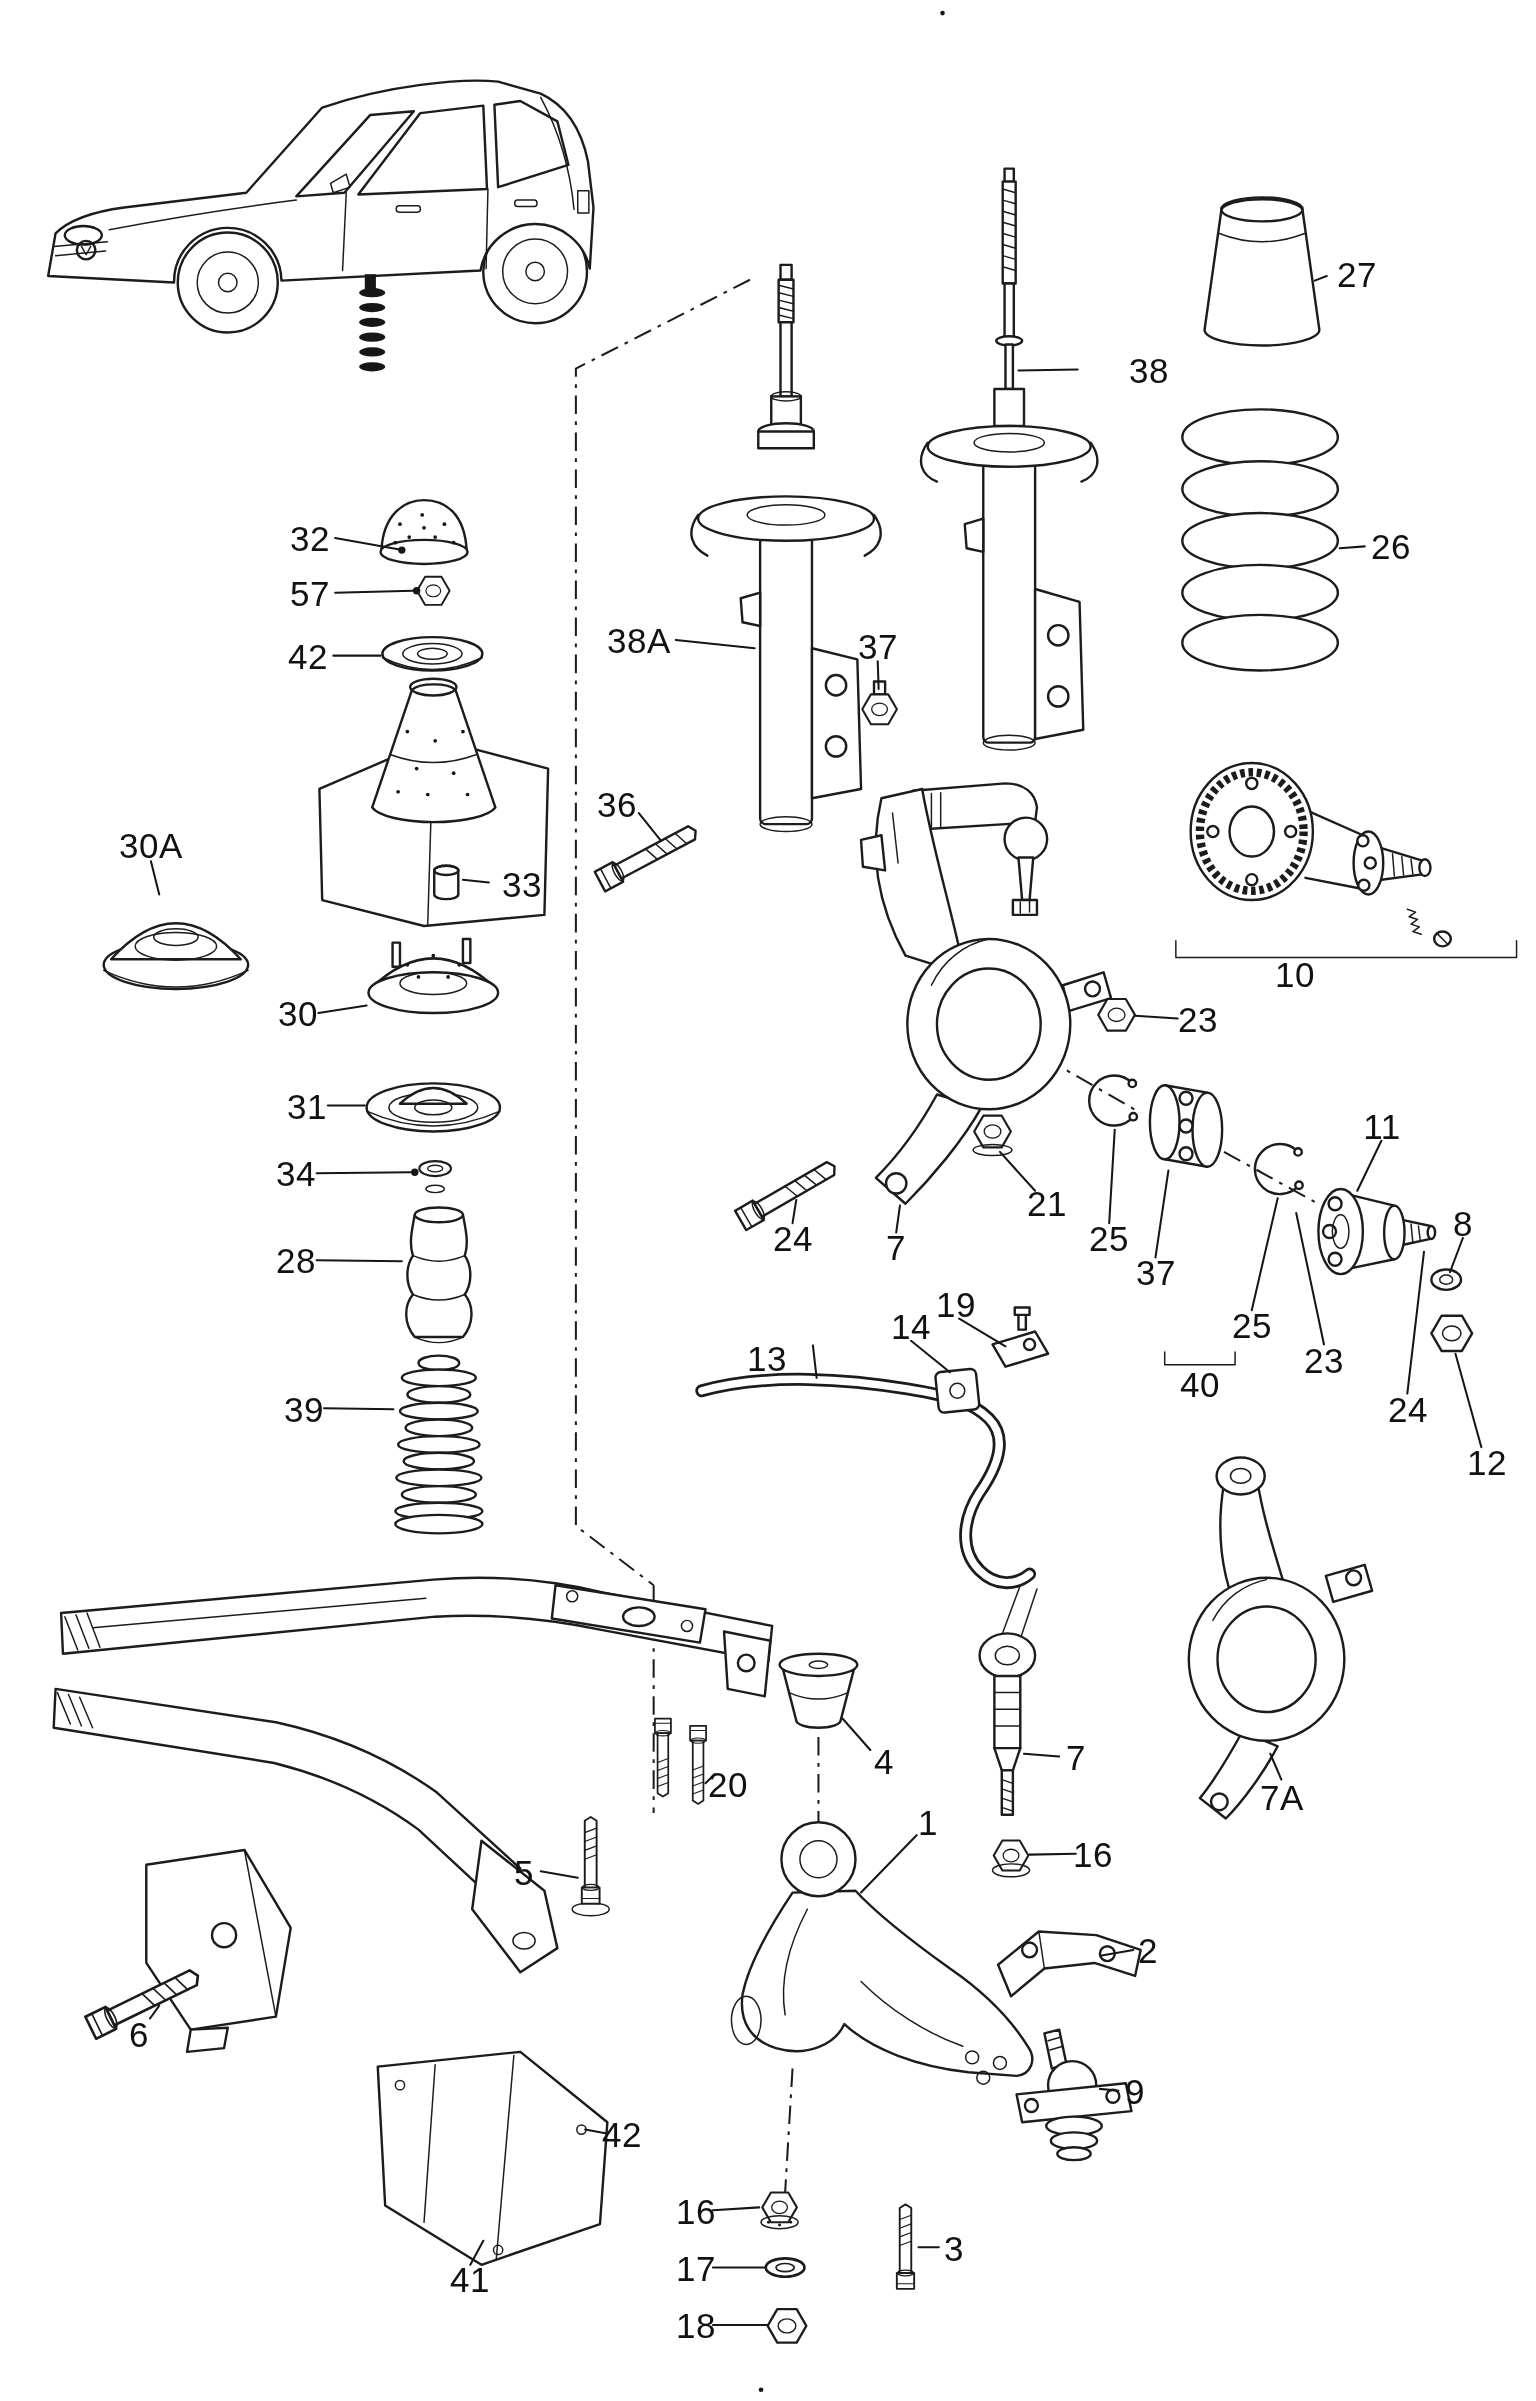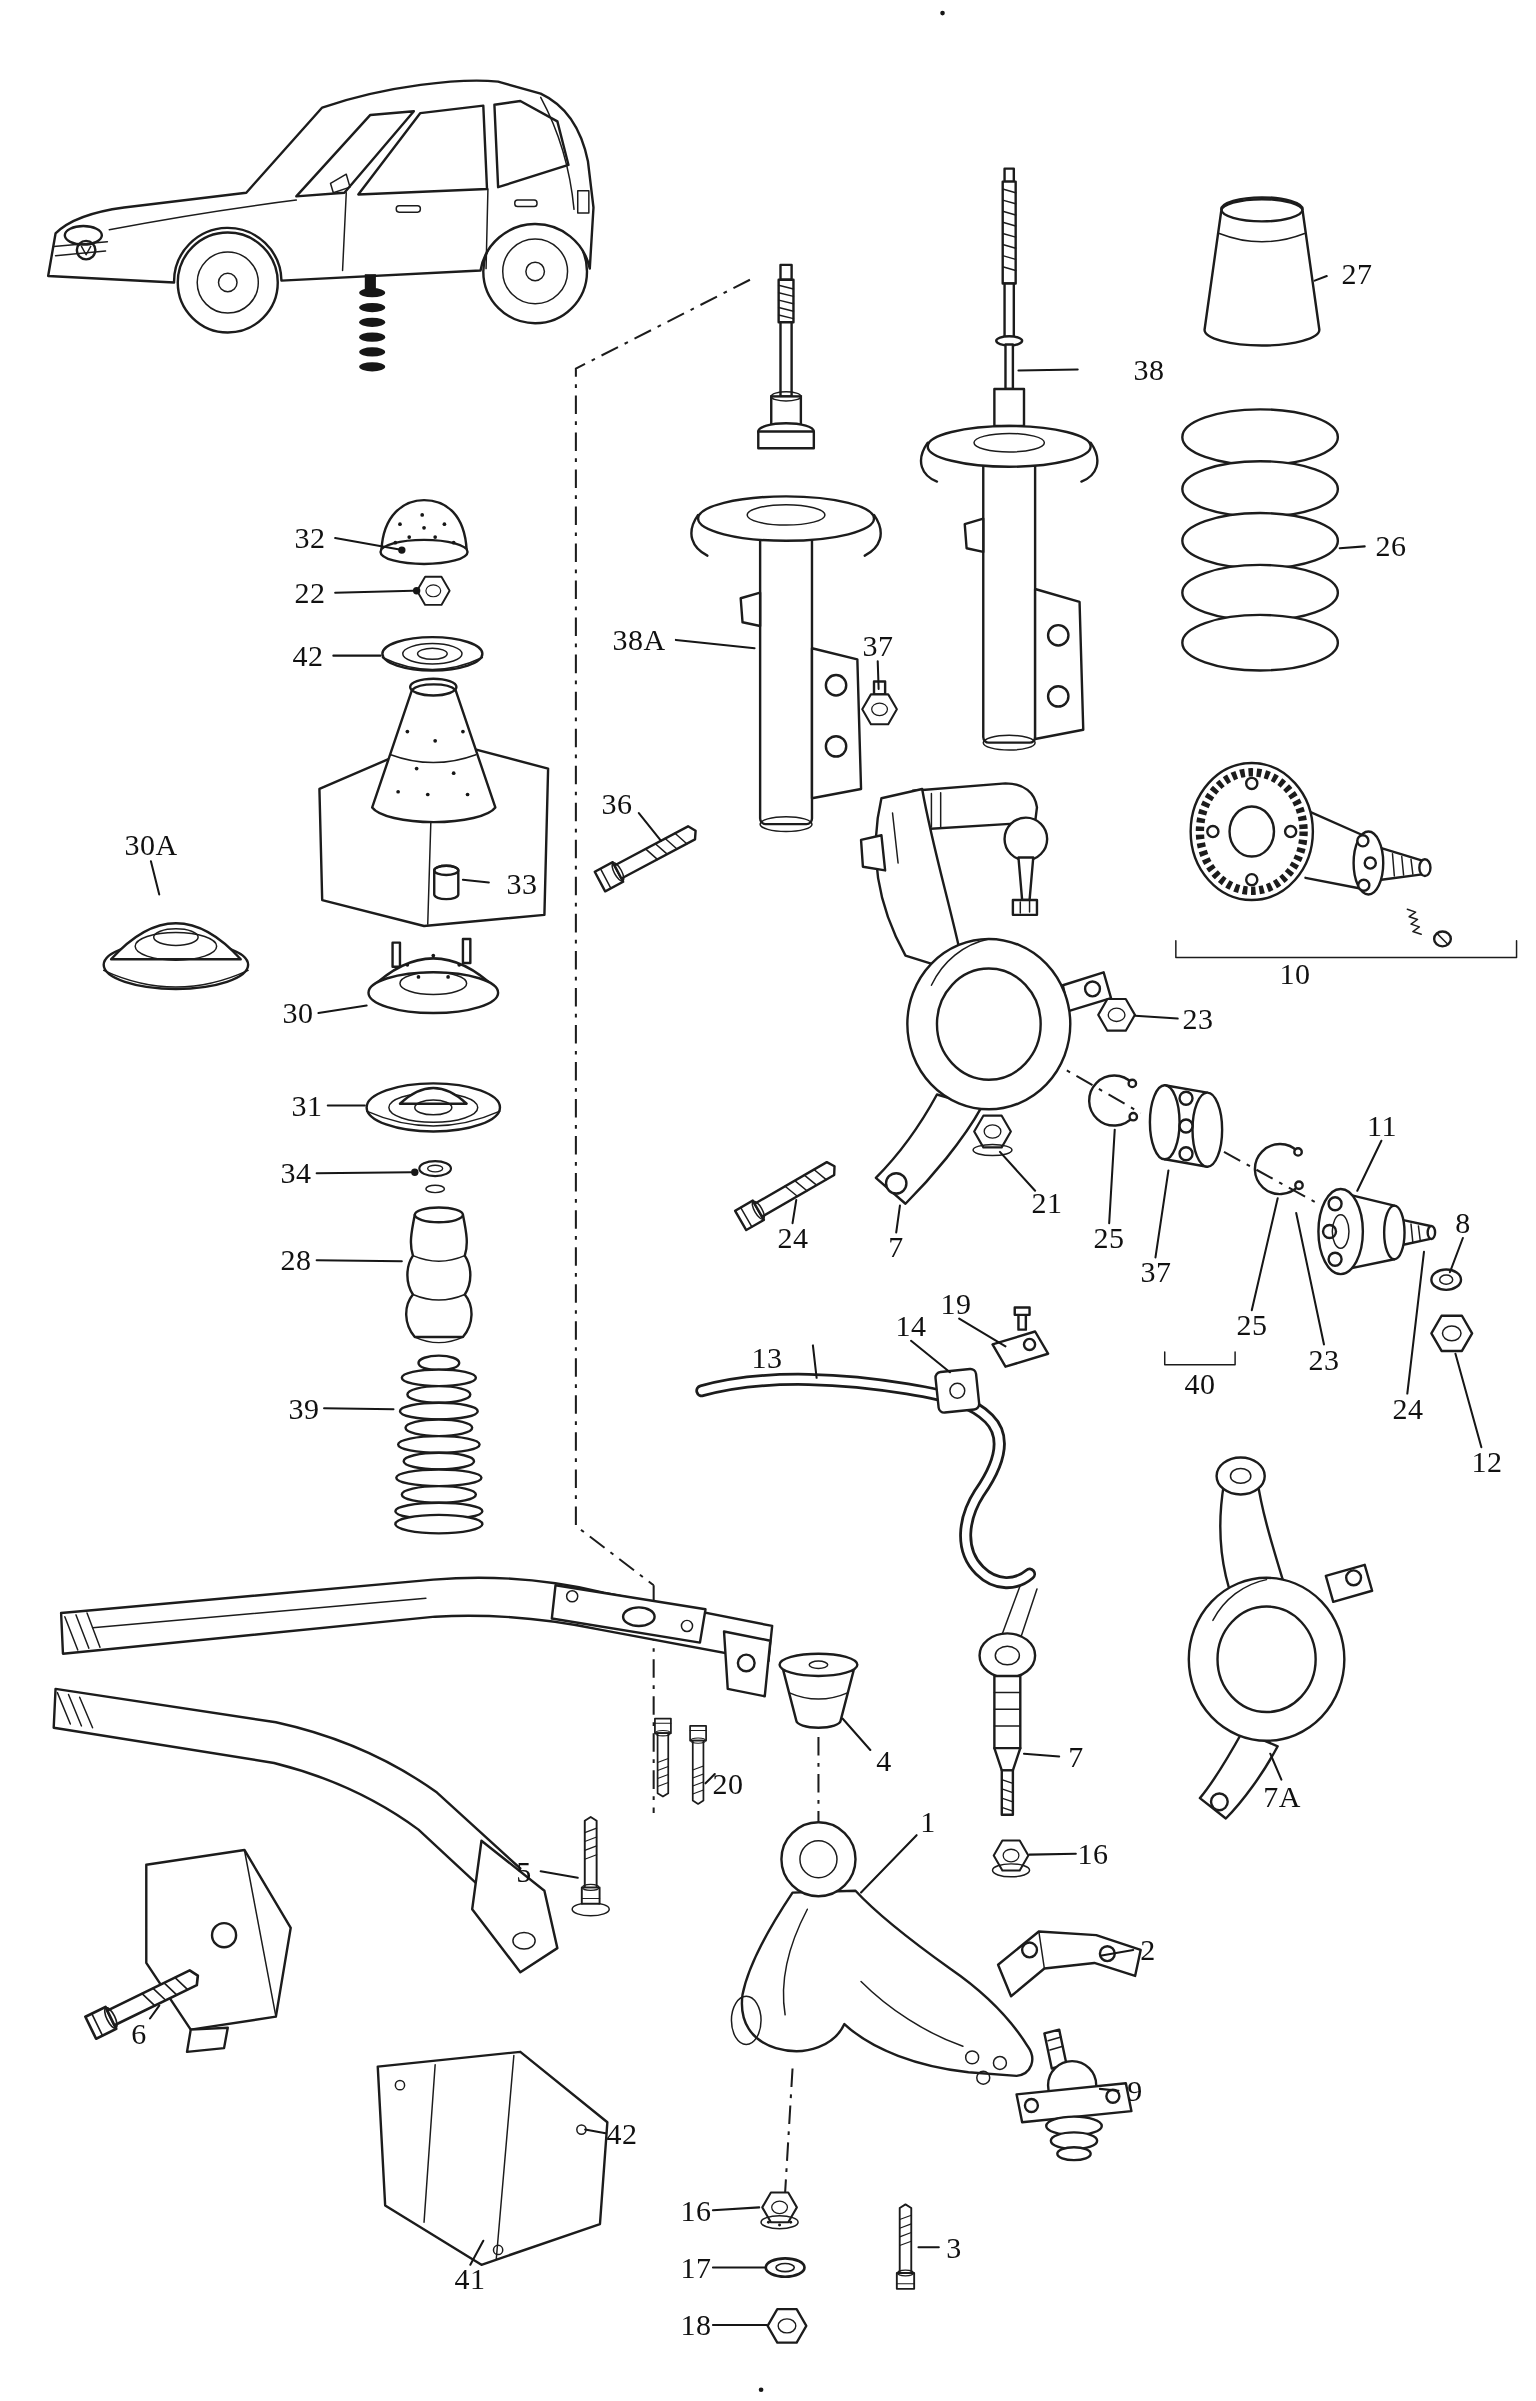--- a/index.html
+++ b/index.html
@@ -1,20 +1,20 @@
 <!DOCTYPE html>
 <html style="font-size:15px"><head>
 <meta charset="utf-8">
 <style>
   html,body{margin:0;padding:0;background:#ffffff;}
   .stage{position:relative;width:1536px;height:2401px;background:#fff;overflow:hidden;
          font-family:"Liberation Sans",sans-serif;}
   .stage svg{position:absolute;left:0;top:0;}
-  .callout{position:absolute;transform:translate(-50%,-50%);font-size:30px;line-height:1;
-           color:#111;white-space:nowrap;letter-spacing:0.5px;font-family:Liberation Serif, serif;}
+  .callout{position:absolute;transform:translate(-50%,-50%);font-size:35px;line-height:1;
+           color:#111;white-space:nowrap;letter-spacing:0.5px;}
   
   .ln{fill:none;stroke:#1c1c1c;stroke-width:2.6px;stroke-linecap:round;stroke-linejoin:round;}
   .thin{stroke-width:1.6px;}
   .fw{fill:#ffffff;stroke:#1c1c1c;stroke-width:2.6px;stroke-linejoin:round;}
   .fb{fill:#161616;stroke:none;}
   .dd{fill:none;stroke:#1c1c1c;stroke-width:2.2px;stroke-dasharray:20 8 4 8;}
   .teeth{fill:none;stroke:#1c1c1c;stroke-width:9px;stroke-dasharray:5 4;}
   .lead{fill:none;stroke:#161616;stroke-width:2.2px;stroke-linecap:round;}
 </style>
 </head>
@@ -483,21 +483,21 @@
     <circle class="fb" cx="1018" cy="14" r="2.5"></circle>
     <circle class="fb" cx="822" cy="2581" r="2.5"></circle>
   </g>
 </svg>
 
 <div style="position:absolute;inset:0;">
       <div class="callout" style="left: 1357px; top: 274px;">27</div>
       <div class="callout" style="left: 1104px; top: 370px; margin-left: 45px;">38</div>
       <div class="callout" style="left: 1391px; top: 546px;">26</div>
       <div class="callout" style="left: 310px; top: 538px;">32</div>
-      <div class="callout" style="left: 310px; top: 593px;">22</div>
+      <div class="callout" style="left: 310px; top: 593px;">57</div>
       <div class="callout" style="left: 308px; top: 656px;">42</div>
       <div class="callout" style="left: 639px; top: 640px;">38A</div>
       <div class="callout" style="left: 878px; top: 646px;">37</div>
       <div class="callout" style="left: 617px; top: 804px;">36</div>
       <div class="callout" style="left: 151px; top: 845px;">30A</div>
       <div class="callout" style="left: 515px; top: 884px; margin-left: 7px;">33</div>
       <div class="callout" style="left: 298px; top: 1013px;">30</div>
       <div class="callout" style="left: 307px; top: 1106px;">31</div>
       <div class="callout" style="left: 296px; top: 1173px;">34</div>
       <div class="callout" style="left: 296px; top: 1260px;">28</div>

